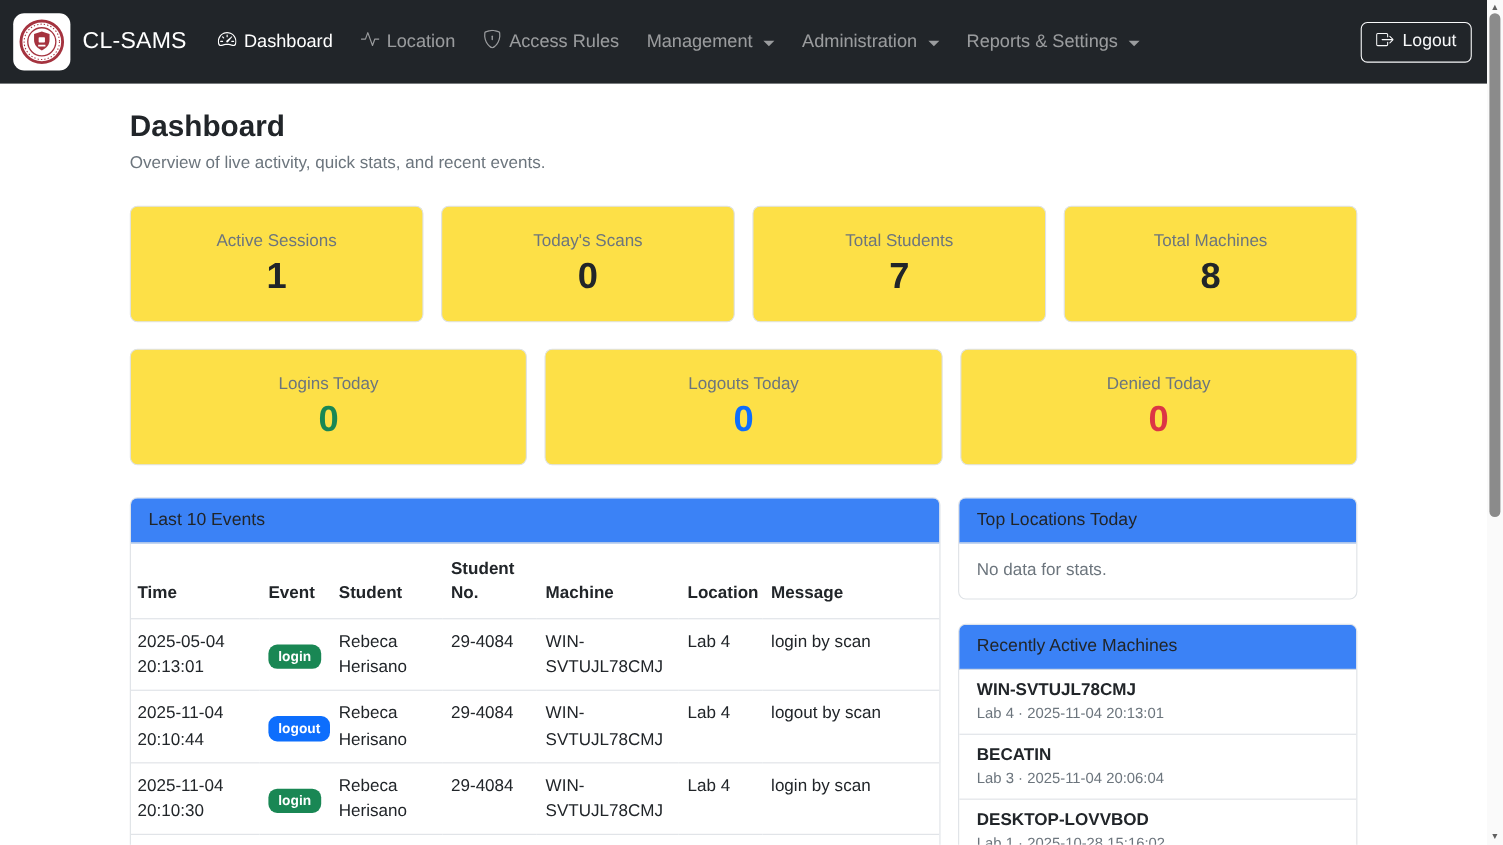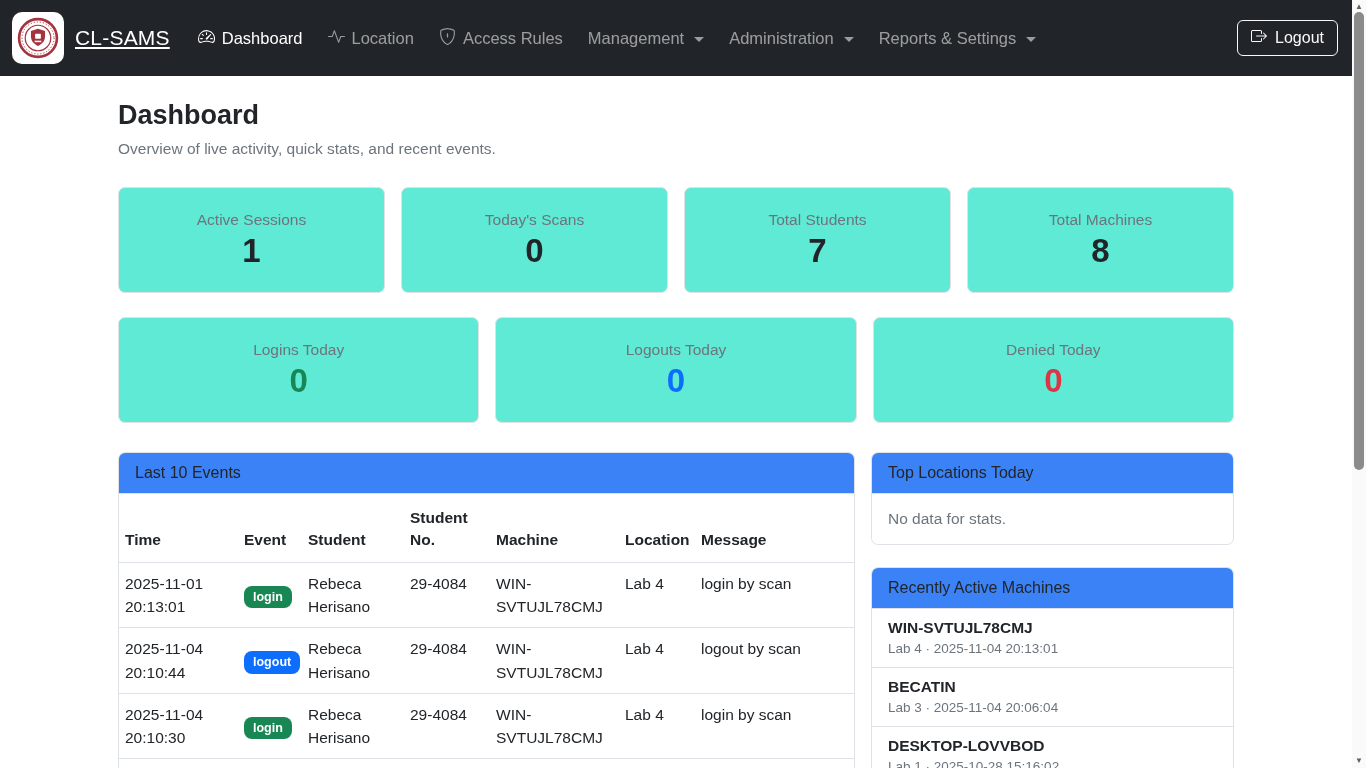--- a/index.html
+++ b/index.html
@@ -6,21 +6,21 @@
   html,body { width:1366px; height:768px; overflow:hidden; background:#fff;
     font-family:"Liberation Sans", sans-serif; color:#212529; }
   .page { width:1352px; height:768px; position:relative; }
 
   
   .navbar { height:76px; background:#212529; display:flex; align-items:center;
     padding:0 14px 0 12px; }
   .brand { display:flex; align-items:center; gap:11px; }
   .brand-logo { width:52px; height:52px; background:#fff; border-radius:10px;
     display:flex; align-items:center; justify-content:center; }
-  .brand-text { color:#fff; font-size:21px; font-weight:500; letter-spacing:.2px;text-decoration:underline; }
+  .brand-text { color:#fff; font-size:21px; font-weight:500; letter-spacing:.2px; }
   .nav-links { display:flex; align-items:center; margin-left:22px; gap:13px; }
   .nav-link { display:flex; align-items:center; gap:7px; color:rgba(255,255,255,.55);
     font-size:16.5px; padding:8px 6px; cursor:pointer; text-decoration:none; }
   .nav-link.active { color:#fff; }
   .nav-link svg { flex:0 0 auto; }
   .caret { display:inline-block; width:0; height:0; margin-left:3px; margin-top:2px;
     border-left:5px solid transparent; border-right:5px solid transparent;
     border-top:5px solid currentColor; }
   .logout-btn { margin-left:auto; display:flex; align-items:center; gap:8px;
     background:transparent; color:#f8f9fa; border:1px solid #f8f9fa; border-radius:6px;
@@ -28,21 +28,21 @@
 
   
   .main { padding-top:24px; }
   .container { width:1116px; margin:0 auto; }
   h1.page-title { font-size:27px; font-weight:600; margin-bottom:9px; }
   .page-subtitle { font-size:15.5px; color:#6c757d; margin-bottom:29px; }
 
   .stats-grid { display:grid; gap:16px; margin-bottom:24px; }
   .cols-4 { grid-template-columns:repeat(4,1fr); }
   .cols-3 { grid-template-columns:repeat(3,1fr); margin-bottom:29px; }
-  .stat-card { background:#5eead4; border:1px solid #dee2e6; border-radius:7px;
+  .stat-card { background:#fde047; border:1px solid #dee2e6; border-radius:7px;
     height:106px; display:flex; flex-direction:column; align-items:center;
     justify-content:center; text-align:center; padding:12px; }
   .stat-label { color:#6c757d; font-size:15.5px; margin-bottom:3px; }
   .stat-value { font-size:33px; font-weight:600; line-height:1.15; }
   .val-green { color:#198754; } .val-blue { color:#0d6efd; } .val-red { color:#dc3545; }
 
   .row3 { display:grid; grid-template-columns:737px 363px; gap:16px; align-items:start; }
   .card { background:#fff; border:1px solid #dee2e6; border-radius:7px; overflow:hidden; }
   .card-header { background:#3b82f6; border-bottom:1px solid #dee2e6;
     padding:11px 16px; font-size:16px; }
@@ -208,21 +208,21 @@
                 <th>Event</th>
                 <th>Student</th>
                 <th>Student No.</th>
                 <th>Machine</th>
                 <th>Location</th>
                 <th>Message</th>
               </tr>
             </thead>
             <tbody>
               <tr>
-                <td>2025-11-01 20:13:01</td>
+                <td>2025-05-04 20:13:01</td>
                 <td><span class="badge badge-login">login</span></td>
                 <td>Rebeca Herisano</td>
                 <td>29-4084</td>
                 <td>WIN-SVTUJL78CMJ</td>
                 <td>Lab 4</td>
                 <td>login by scan</td>
               </tr>
               <tr>
                 <td>2025-11-04 20:10:44</td>
                 <td><span class="badge badge-logout">logout</span></td>

